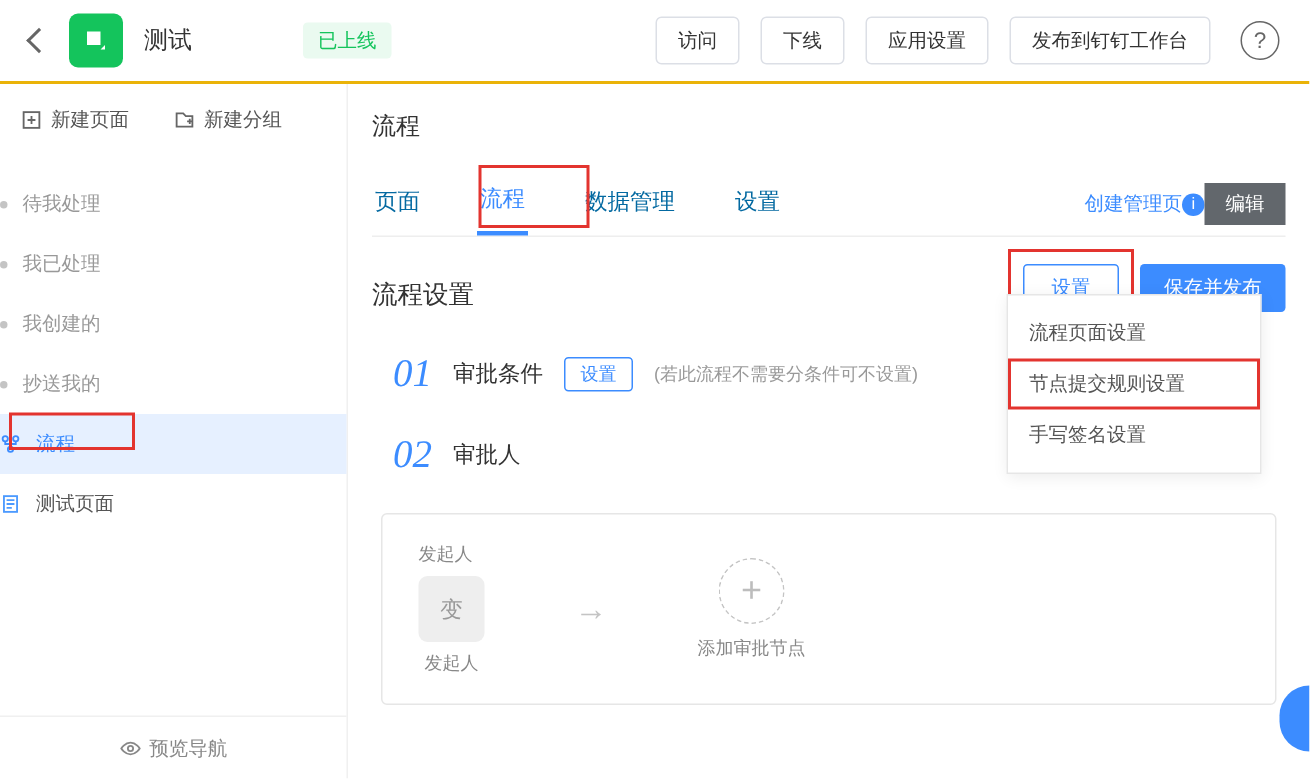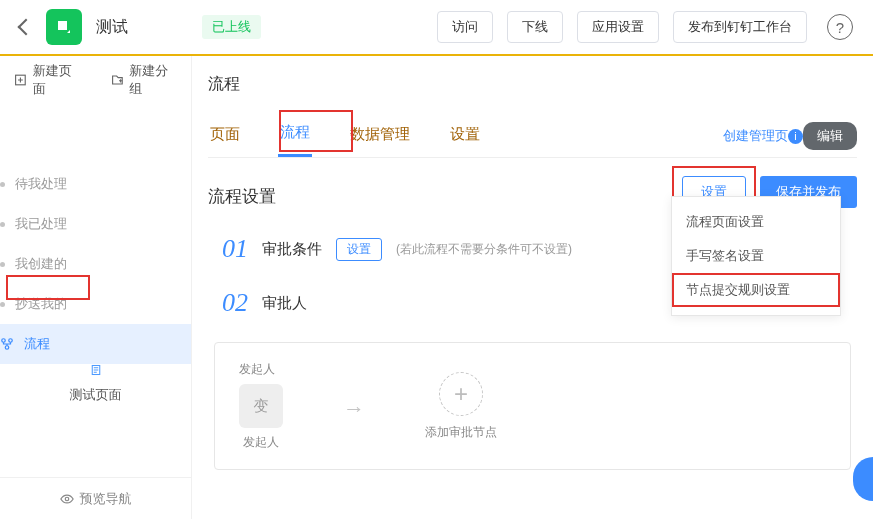--- a/index.html
+++ b/index.html
@@ -12,47 +12,47 @@
 .app-logo svg { width:18px; height:18px; fill:#fff; }
 .app-title { font-size:16px; color:#333; }
 .status-badge { margin-left:60px; color:#14c45c; font-size:13px; background:#eafaf0; padding:3px 10px; border-radius:3px; }
 .hdr-spacer { flex:1; }
 .hdr-btn { height:32px; padding:0 14px; border:1px solid #dcdfe6; background:#fff; border-radius:4px; font-size:13px; cursor:pointer; color:#333; }
 .help-circ { width:26px; height:26px; border:1.6px solid #666; border-radius:50%; display:flex; align-items:center; justify-content:center; font-size:15px; color:#666; margin-left:6px; }
 
 .body { display:flex; height:463px; }
 
 
-.sidebar { width:192px; border-right:1px solid #f0f0f0; display:flex; flex-direction:column;gap:48px; }
+.sidebar { width:232px; border-right:1px solid #f0f0f0; display:flex; flex-direction:column; }
 .sb-top { display:flex; align-items:center; height:48px; padding:0 14px; gap:30px; }
 .sb-top-item { display:flex; align-items:center; gap:6px; font-size:13px; color:#555; cursor:pointer; }
 .sb-top-item svg { width:14px; height:14px; fill:none; stroke:#666; stroke-width:1.4; }
 .sb-list { padding-top:12px; }
 .sb-item { height:40px; display:flex; align-items:center; gap:10px; font-size:13px; color:#999; cursor:pointer; }
 .sb-item .dot { width:5px; height:5px; border-radius:50%; background:#c4c4c4; }
 .sb-item.active { background:#e6f0ff; color:#3c8cff; }
 .sb-item.active svg { stroke:#3c8cff; fill:none; }
 .sb-item svg { width:14px; height:14px; }
-.sb-item.plain { color:#555;flex-direction:column; }
+.sb-item.plain { color:#555; }
 .sb-item.plain .ic { width:14px; height:14px; stroke:#4c9aff; fill:none; stroke-width:1.4; }
 .hl-red { position:absolute; left:6px; top:275px; width:84px; height:25px; border:2px solid #e3342f; pointer-events:none; }
 .sb-bottom { margin-top:auto; height:42px; display:flex; align-items:center; justify-content:center; gap:6px; color:#888; font-size:13px; cursor:pointer; border-top:1px solid #f0f0f0; }
 .sb-bottom svg { width:14px; height:14px; fill:none; stroke:#888; stroke-width:1.4; }
 
 
 .main { flex:1; padding:18px 16px 0 16px; overflow:auto; }
 .sec-title { font-size:16px; margin-bottom:20px; }
 .tabs { display:flex; align-items:center; gap:36px; border-bottom:1px solid #eee; position:relative; }
-.tab { font-size:15px; color:#a16207; padding:8px 2px 12px; cursor:pointer; }
+.tab { font-size:15px; color:#0369a1; padding:8px 2px 12px; cursor:pointer; }
 .tab.active { color:#3c8cff; border-bottom:3px solid #3c8cff; }
 .tab-hl { position:absolute; left:71px; top:-5px; width:74px; height:42px; border:2px solid #e3342f; pointer-events:none; }
 .tabs-right { margin-left:auto; display:flex; align-items:center; }
 .link-blue { color:#3c8cff; font-size:13px; cursor:pointer; }
 .info-ic { width:15px; height:15px; border-radius:50%; background:#3c8cff; color:#fff; font-size:11px; display:inline-flex; align-items:center; justify-content:center; }
-.pill-dark { background:#62676c; color:#fff; padding:5px 14px; border-radius:10px; font-size:13px; cursor:pointer; }
+.pill-dark { background:#62676c; color:#fff; padding:5px 14px; border-radius:0; font-size:13px; cursor:pointer; }
 
 .sub-row { display:flex; align-items:flex-end; margin-top:18px; margin-bottom:26px; }
 .sub-row h3 { font-size:17px; font-weight:500; }
 .sub-row .gap { flex:1; }
 .btn-outline { border:1px solid #3c8cff; color:#3c8cff; background:#fff; padding:6px 18px; border-radius:3px; font-size:13px; cursor:pointer; }
 .btn-primary { background:#3c8cff; color:#fff; border:none; padding:7px 16px; border-radius:3px; font-size:13px; cursor:pointer; }
 .settings-wrap { position:relative; margin-right:14px; }
 .settings-hl { position:absolute; left:-10px; top:-10px; right:-10px; bottom:-10px; border:2px solid #e3342f; pointer-events:none; }
 
 .dropdown { position:absolute; right:32px; top:196px; width:170px; background:#fff; border:1px solid #e6e6e6; box-shadow:0 2px 10px rgba(0,0,0,.08); padding:8px 0; z-index:5; }
@@ -207,17 +207,17 @@
       <div class="add-node">
         <div class="add-circ">+</div>
         <span class="add-label">添加审批节点</span>
       </div>
     </div>
   </div>
 </div>
 
 <div class="dropdown">
   <div class="dd-item">流程页面设置</div>
+  <div class="dd-item dd-hl">节点提交规则设置</div>
   <div class="dd-item">手写签名设置</div>
-  <div class="dd-item dd-hl">节点提交规则设置</div>
 </div>
 
 <div class="fab"></div>
 
 </body></html>

